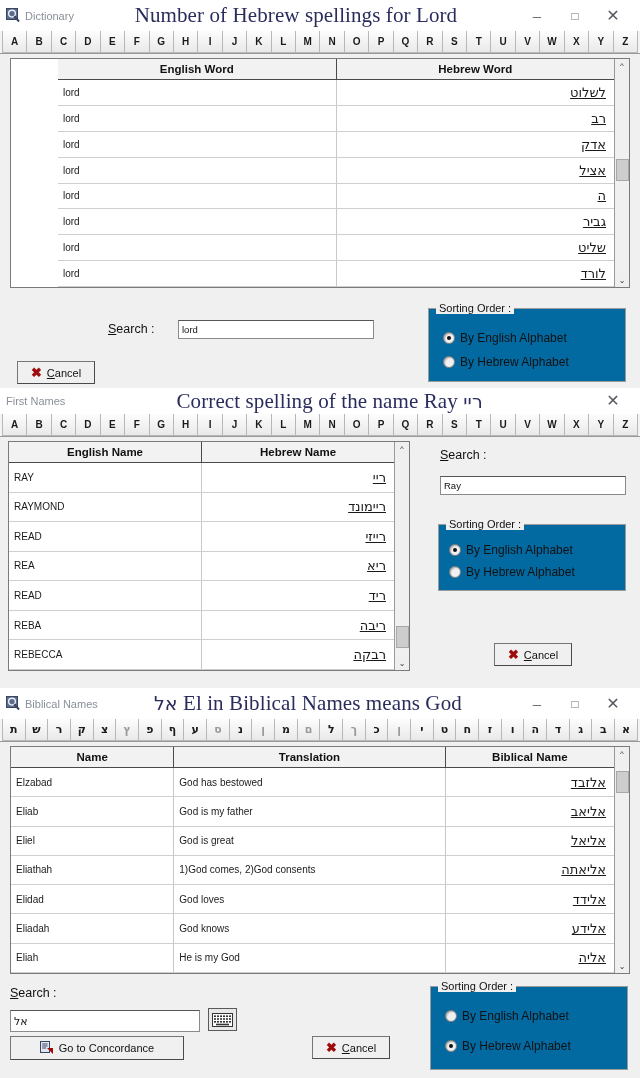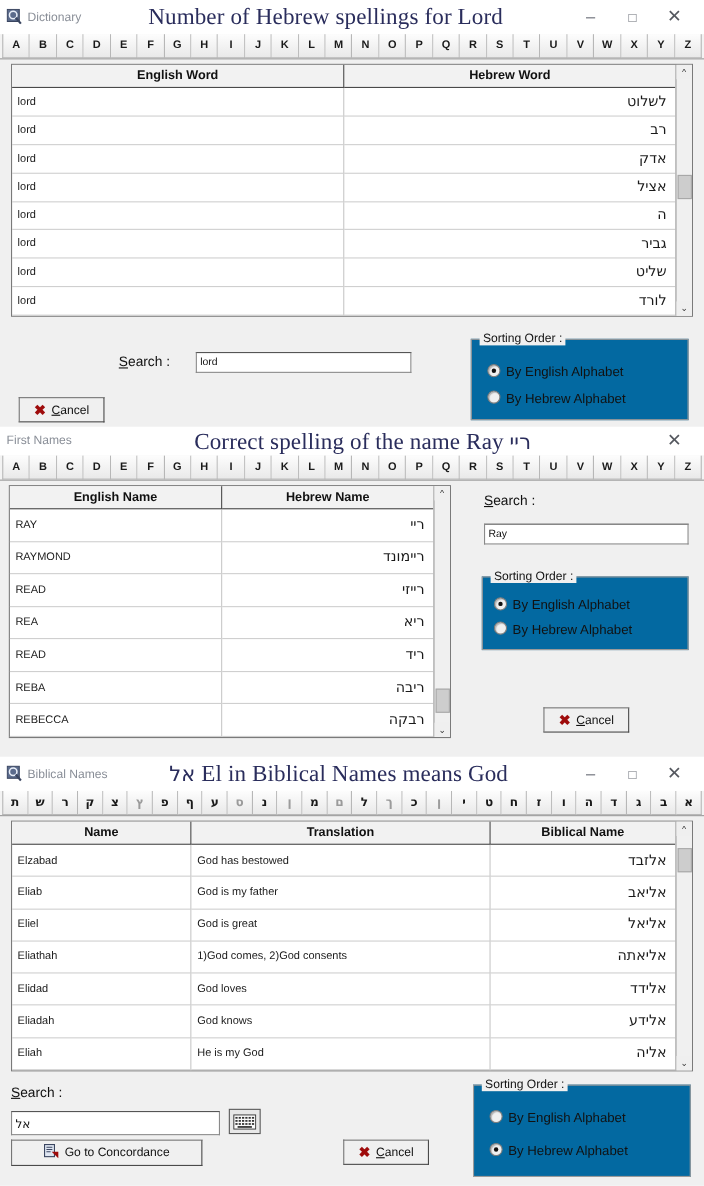--- a/index.html
+++ b/index.html
@@ -70,21 +70,21 @@
     background:#f2f2f2;border-right:1px solid #4a4a4a;border-bottom:1px solid #4a4a4a;
     font-size:11.5px;font-weight:bold;padding:4px 0;text-align:center;
     font-family:"Liberation Sans",sans-serif;color:#111;
   }
   .tbl th:last-child{border-right:none;}
   .tbl td{
     border-right:1px solid #c8c8c8;border-bottom:1px solid #cfcfcf;
     font-size:10px;padding:3px 5px;height:15px;color:#1a1a1a;
     overflow:hidden;white-space:nowrap;
   }
-  .tbl td:last-child{border-right:none;}
+  .tbl td:last-child{border-right:none;text-decoration:underline;}
   .tbl td.heb{
     text-align:right;direction:rtl;
     font-family:"DejaVu Sans",sans-serif;font-size:13px;padding-right:8px;
   }
   .sbar{
     width:14px;flex:none;background:#f0f0f0;border-left:1px solid #9a9a9a;
     display:flex;flex-direction:column;align-items:center;justify-content:space-between;
     position:relative;
   }
   .sbar .arw{
@@ -105,21 +105,21 @@
   }
   .txtfield.rtl{justify-content:flex-end;direction:rtl;font-family:"DejaVu Sans",sans-serif;font-size:11px;}
 
   .group{
     border:1px solid #9a9a9a;position:relative;background:#0369a1;
   }
   .group > .gtitle{
     position:absolute;top:-7px;left:7px;background:#f0f0f0;padding:0 3px;
     font-size:11px;color:#111;
   }
-  .radio{display:flex;gap:5px;font-size:12px;color:#111;}
+  .radio{display:flex;align-items:center;gap:5px;font-size:12px;color:#111;}
   .radio .dot{
     width:10px;height:10px;border-radius:50%;
     border:1px solid #7c7c7c;background:#f0f0f0;
     display:flex;align-items:center;justify-content:center;flex:none;
     box-shadow:inset 1px 1px 1px rgba(0,0,0,.25);
   }
   .radio.on .dot::after{
     content:"";width:4px;height:4px;border-radius:50%;background:#111;
   }
 
@@ -182,21 +182,21 @@
       <div class="key">S</div>
       <div class="key">T</div>
       <div class="key">U</div>
       <div class="key">V</div>
       <div class="key">W</div>
       <div class="key">X</div>
       <div class="key">Y</div>
       <div class="key">Z</div>
     </div>
 
-  <div class="tblwrap" style="height:228px;">
+  <div class="tblwrap" style="height:228px;padding-left:47px;">
     <table class="tbl" id="w1-tbl">
         <colgroup>
           <col style="width: 50%;">
           <col style="width: 50%;">
         </colgroup>
         <thead>
           <tr>
             <th>English Word</th>
             <th>Hebrew Word</th>
           </tr>

